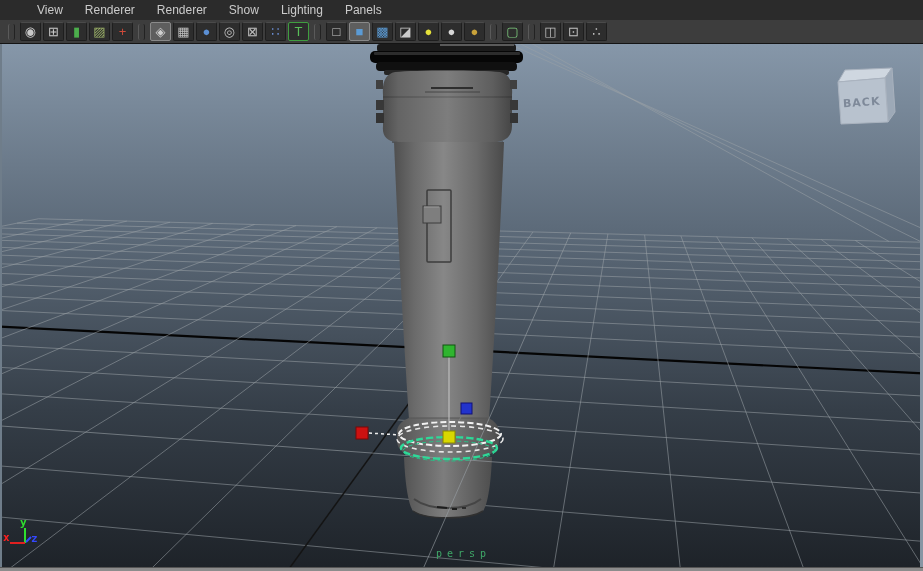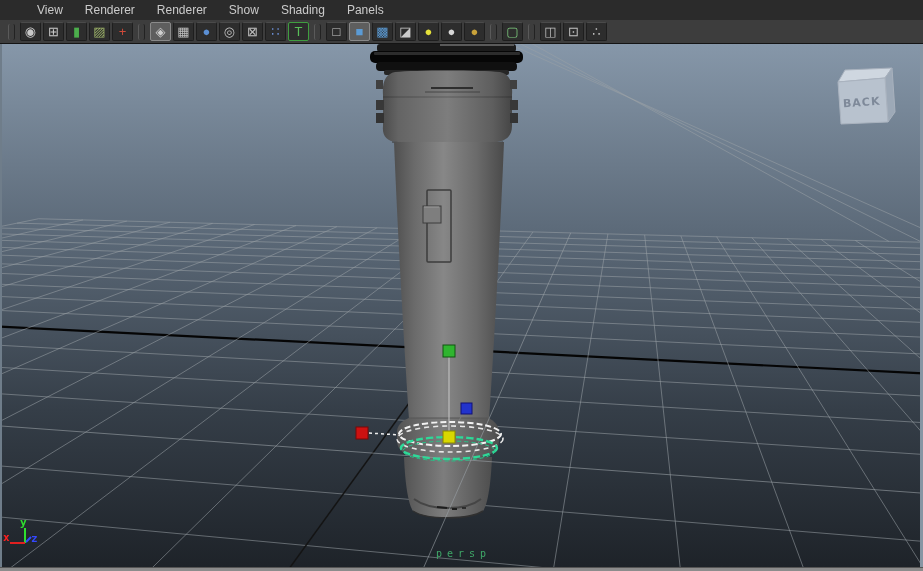--- a/index.html
+++ b/index.html
@@ -35,21 +35,21 @@
 </head>
 <body>
 
 <div class="app">
 
   <div class="menubar">
     <span class="menu-item">View</span>
     <span class="menu-item">Renderer</span>
     <span class="menu-item">Renderer</span>
     <span class="menu-item">Show</span>
-    <span class="menu-item">Shading</span>
+    <span class="menu-item">Lighting</span>
     <span class="menu-item">Panels</span>
   </div>
 
   <div class="toolbar" id="toolbar">
       <span class="tsep"></span>
       <span class="ticon" style="color: rgb(201, 201, 201);">◉</span>
       <span class="ticon" style="color: rgb(201, 201, 201);">⊞</span>
       <span class="ticon" style="color: rgb(76, 174, 76);">▮</span>
       <span class="ticon" style="color: rgb(159, 181, 106);">▨</span>
       <span class="ticon" style="color: rgb(208, 74, 58);">+</span>

